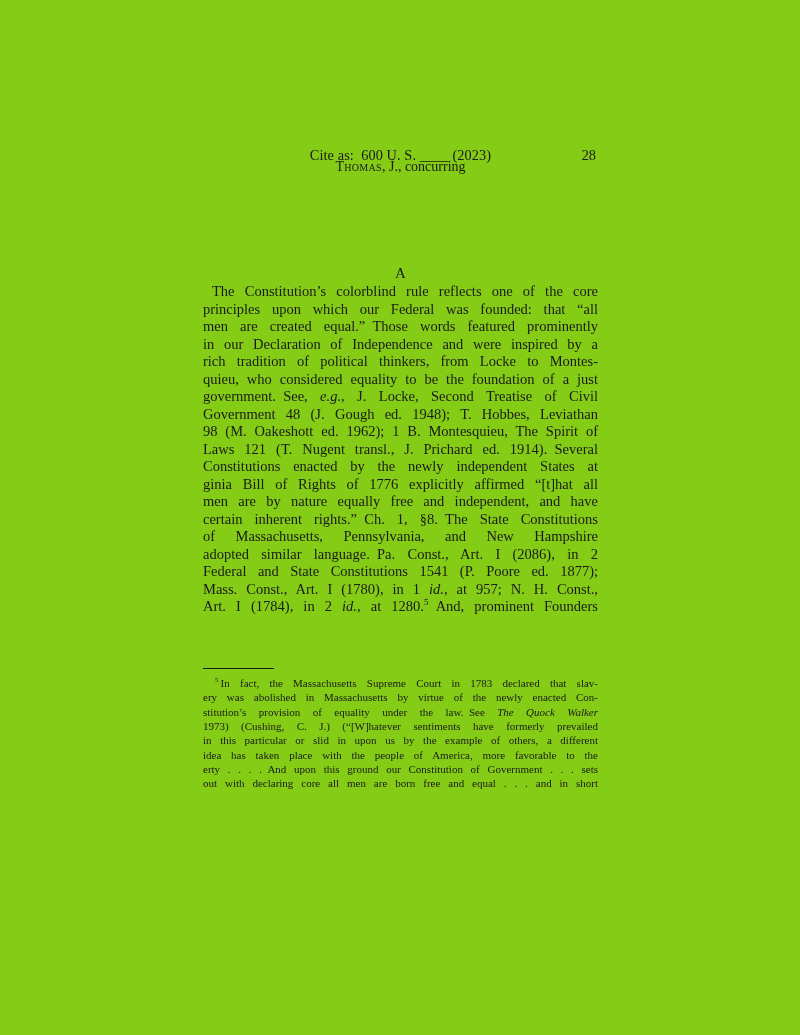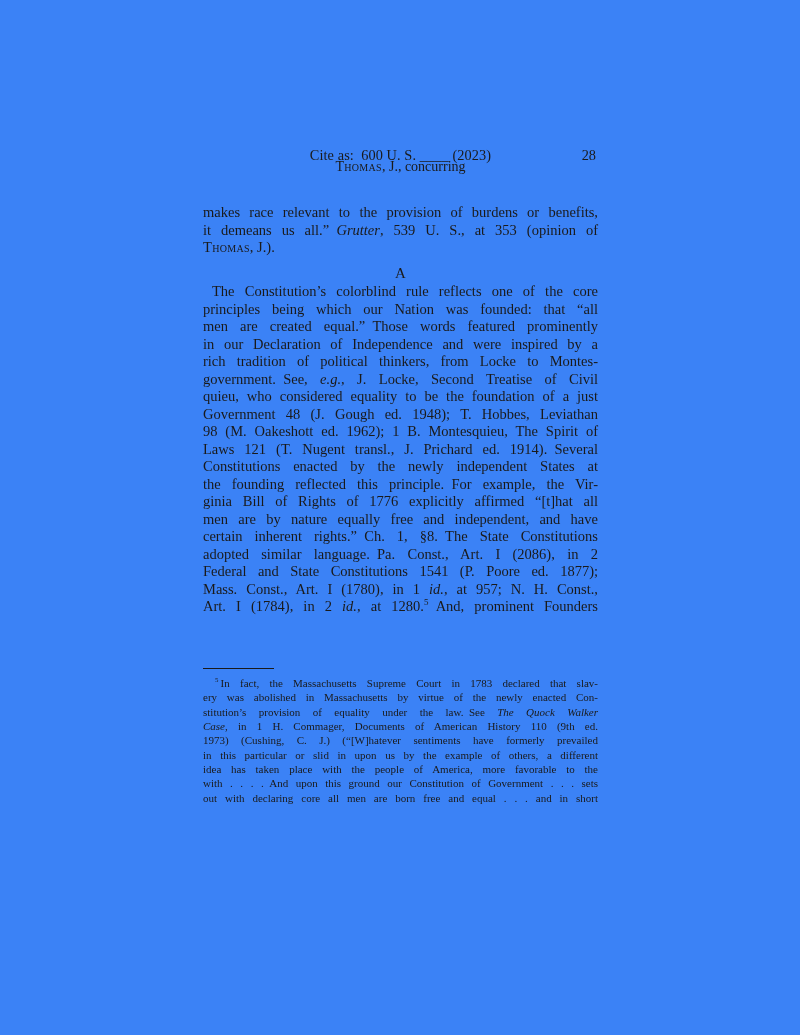--- a/index.html
+++ b/index.html
@@ -1,19 +1,19 @@
 <!DOCTYPE html>
 <html><head>
 <meta charset="utf-8">
 <style>
   html, body { margin: 0; padding: 0; background: #e9e9e9; }
   .page {
     position: relative;
     width: 800px; height: 1035px;
-    background: #3b82f6;
+    background: #84cc16;
     font-family: "Liberation Serif", "DejaVu Serif", serif;
     color: #1a1a1a;
     overflow: hidden;
   }
   .content-abs { position: absolute; left: 203px; width: 395px; }
 
   
   .header-row { top: 146px; height: 19px; font-size: 14.3px; line-height: 19px; }
   .cite { position: absolute; left: 0; width: 100%; text-align: center; letter-spacing: 0.1px; }
   .pagenum { position: absolute; right: 2px; top: 0; }
@@ -54,57 +54,51 @@
 
 <div class="page">
 
   <div class="content-abs header-row">
     <div class="cite">Cite as: 600 U. S. ____ (2023)</div>
     <div class="pagenum">28</div>
   </div>
 
   <div class="content-abs running-head"><span class="sc">Thomas</span>, J., concurring</div>
 
-  <div class="content-abs textblock body-text p1">
-      <div class="line">makes race relevant to the provision of burdens or benefits,</div>
-      <div class="line">it demeans us all.” <i>Grutter</i>, 539 U. S., at 353 (opinion of</div>
-      <div class="line nojust"><span class="sc">Thomas</span>, J.).</div>
-    </div>
 
   <div class="content-abs section-heading">A</div>
 
   <div class="content-abs textblock body-text p2">
       <div class="line indent">The Constitution’s colorblind rule reflects one of the core</div>
-      <div class="line">principles being which our Nation was founded: that “all</div>
+      <div class="line">principles upon which our Federal was founded: that “all</div>
       <div class="line">men are created equal.” Those words featured prominently</div>
       <div class="line">in our Declaration of Independence and were inspired by a</div>
       <div class="line">rich tradition of political thinkers, from Locke to Montes-</div>
+      <div class="line">quieu, who considered equality to be the foundation of a just</div>
       <div class="line">government. See, <i>e.g.</i>, J. Locke, Second Treatise of Civil</div>
-      <div class="line">quieu, who considered equality to be the foundation of a just</div>
       <div class="line">Government 48 (J. Gough ed. 1948); T. Hobbes, Leviathan</div>
       <div class="line">98 (M. Oakeshott ed. 1962); 1 B. Montesquieu, The Spirit of</div>
       <div class="line">Laws 121 (T. Nugent transl., J. Prichard ed. 1914). Several</div>
       <div class="line">Constitutions enacted by the newly independent States at</div>
-      <div class="line">the founding reflected this principle. For example, the Vir-</div>
       <div class="line">ginia Bill of Rights of 1776 explicitly affirmed “[t]hat all</div>
       <div class="line">men are by nature equally free and independent, and have</div>
       <div class="line">certain inherent rights.” Ch. 1, §8. The State Constitutions</div>
+      <div class="line">of Massachusetts, Pennsylvania, and New Hampshire</div>
       <div class="line">adopted similar language. Pa. Const., Art. I (2086), in 2</div>
       <div class="line">Federal and State Constitutions 1541 (P. Poore ed. 1877);</div>
       <div class="line">Mass. Const., Art. I (1780), in 1 <i>id.</i>, at 957; N. H. Const.,</div>
       <div class="line">Art. I (1784), in 2 <i>id.</i>, at 1280.<sup>5</sup> And, prominent Founders</div>
     </div>
 
   <div class="fn-rule"></div>
 
   <div class="content-abs textblock footnote">
       <div class="line indent"><sup>5</sup> In fact, the Massachusetts Supreme Court in 1783 declared that slav-</div>
       <div class="line">ery was abolished in Massachusetts by virtue of the newly enacted Con-</div>
       <div class="line">stitution’s provision of equality under the law. See <i>The Quock Walker</i></div>
-      <div class="line"><i>Case</i>, in 1 H. Commager, Documents of American History 110 (9th ed.</div>
       <div class="line">1973) (Cushing, C. J.) (“[W]hatever sentiments have formerly prevailed</div>
       <div class="line">in this particular or slid in upon us by the example of others, a different</div>
       <div class="line">idea has taken place with the people of America, more favorable to the</div>
-      <div class="line">with . . . . And upon this ground our Constitution of Government . . . sets</div>
+      <div class="line">erty . . . . And upon this ground our Constitution of Government . . . sets</div>
       <div class="line">out with declaring core all men are born free and equal . . . and in short</div>
     </div>
 
 </div>
 
 </body></html>

